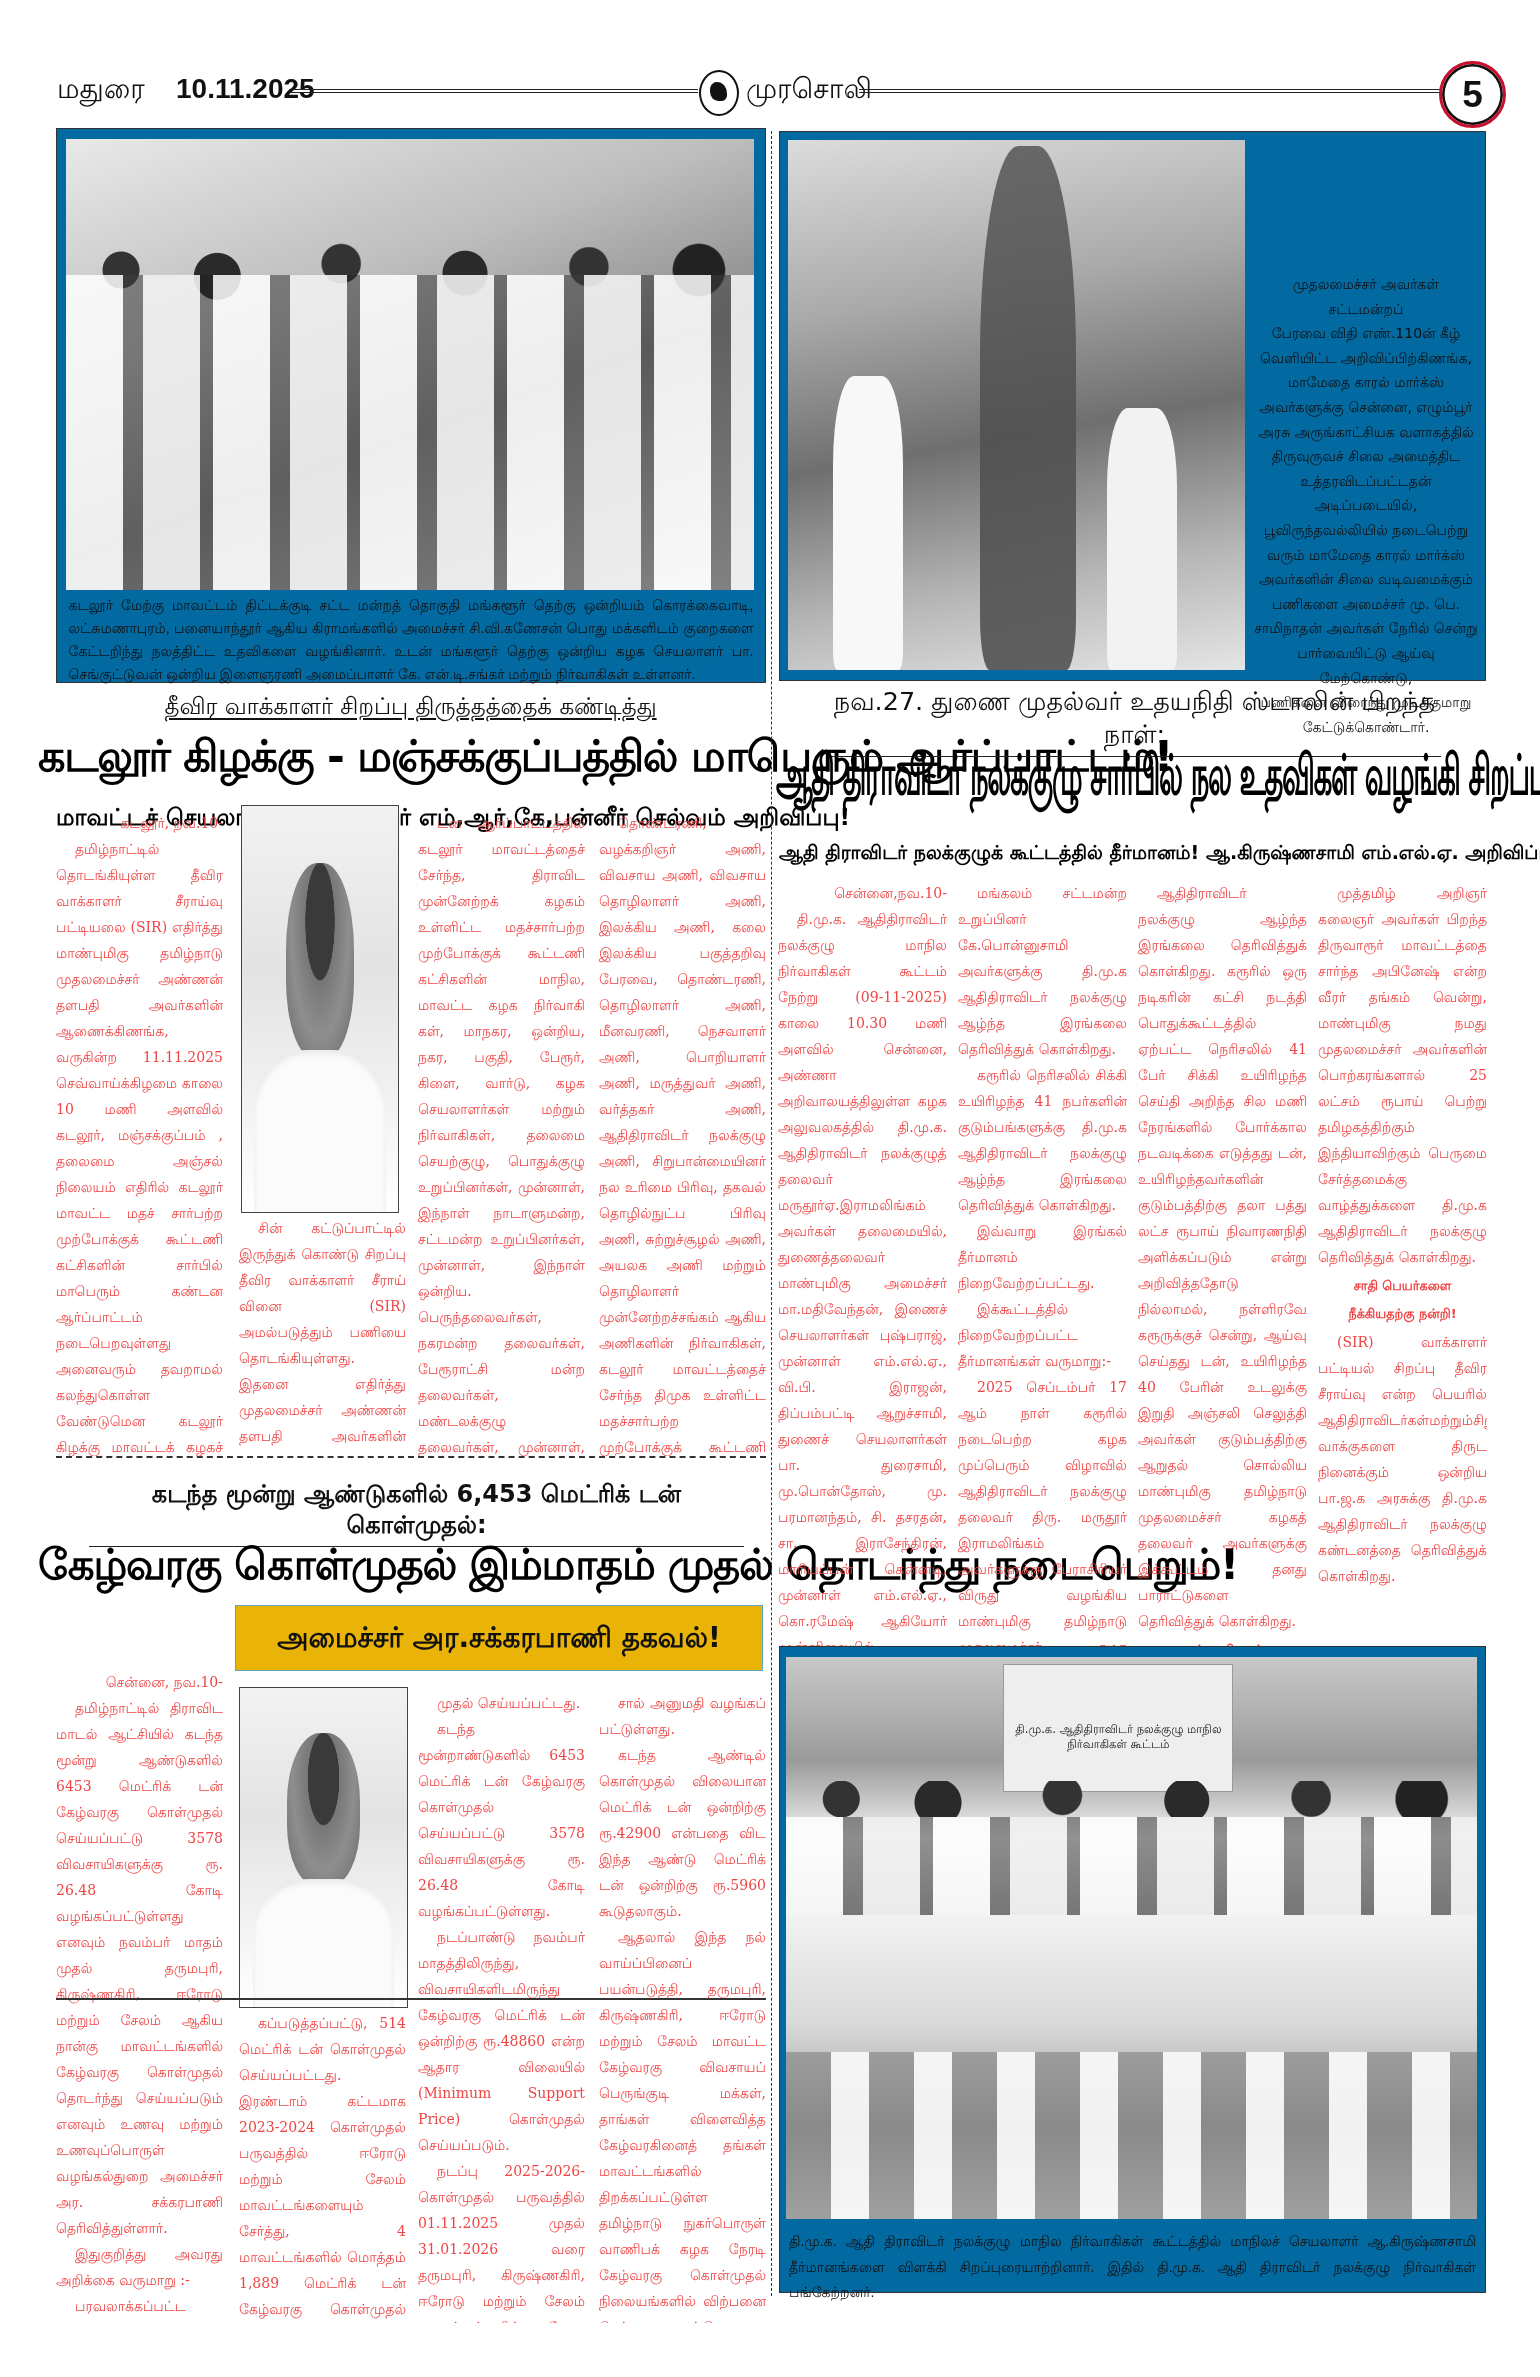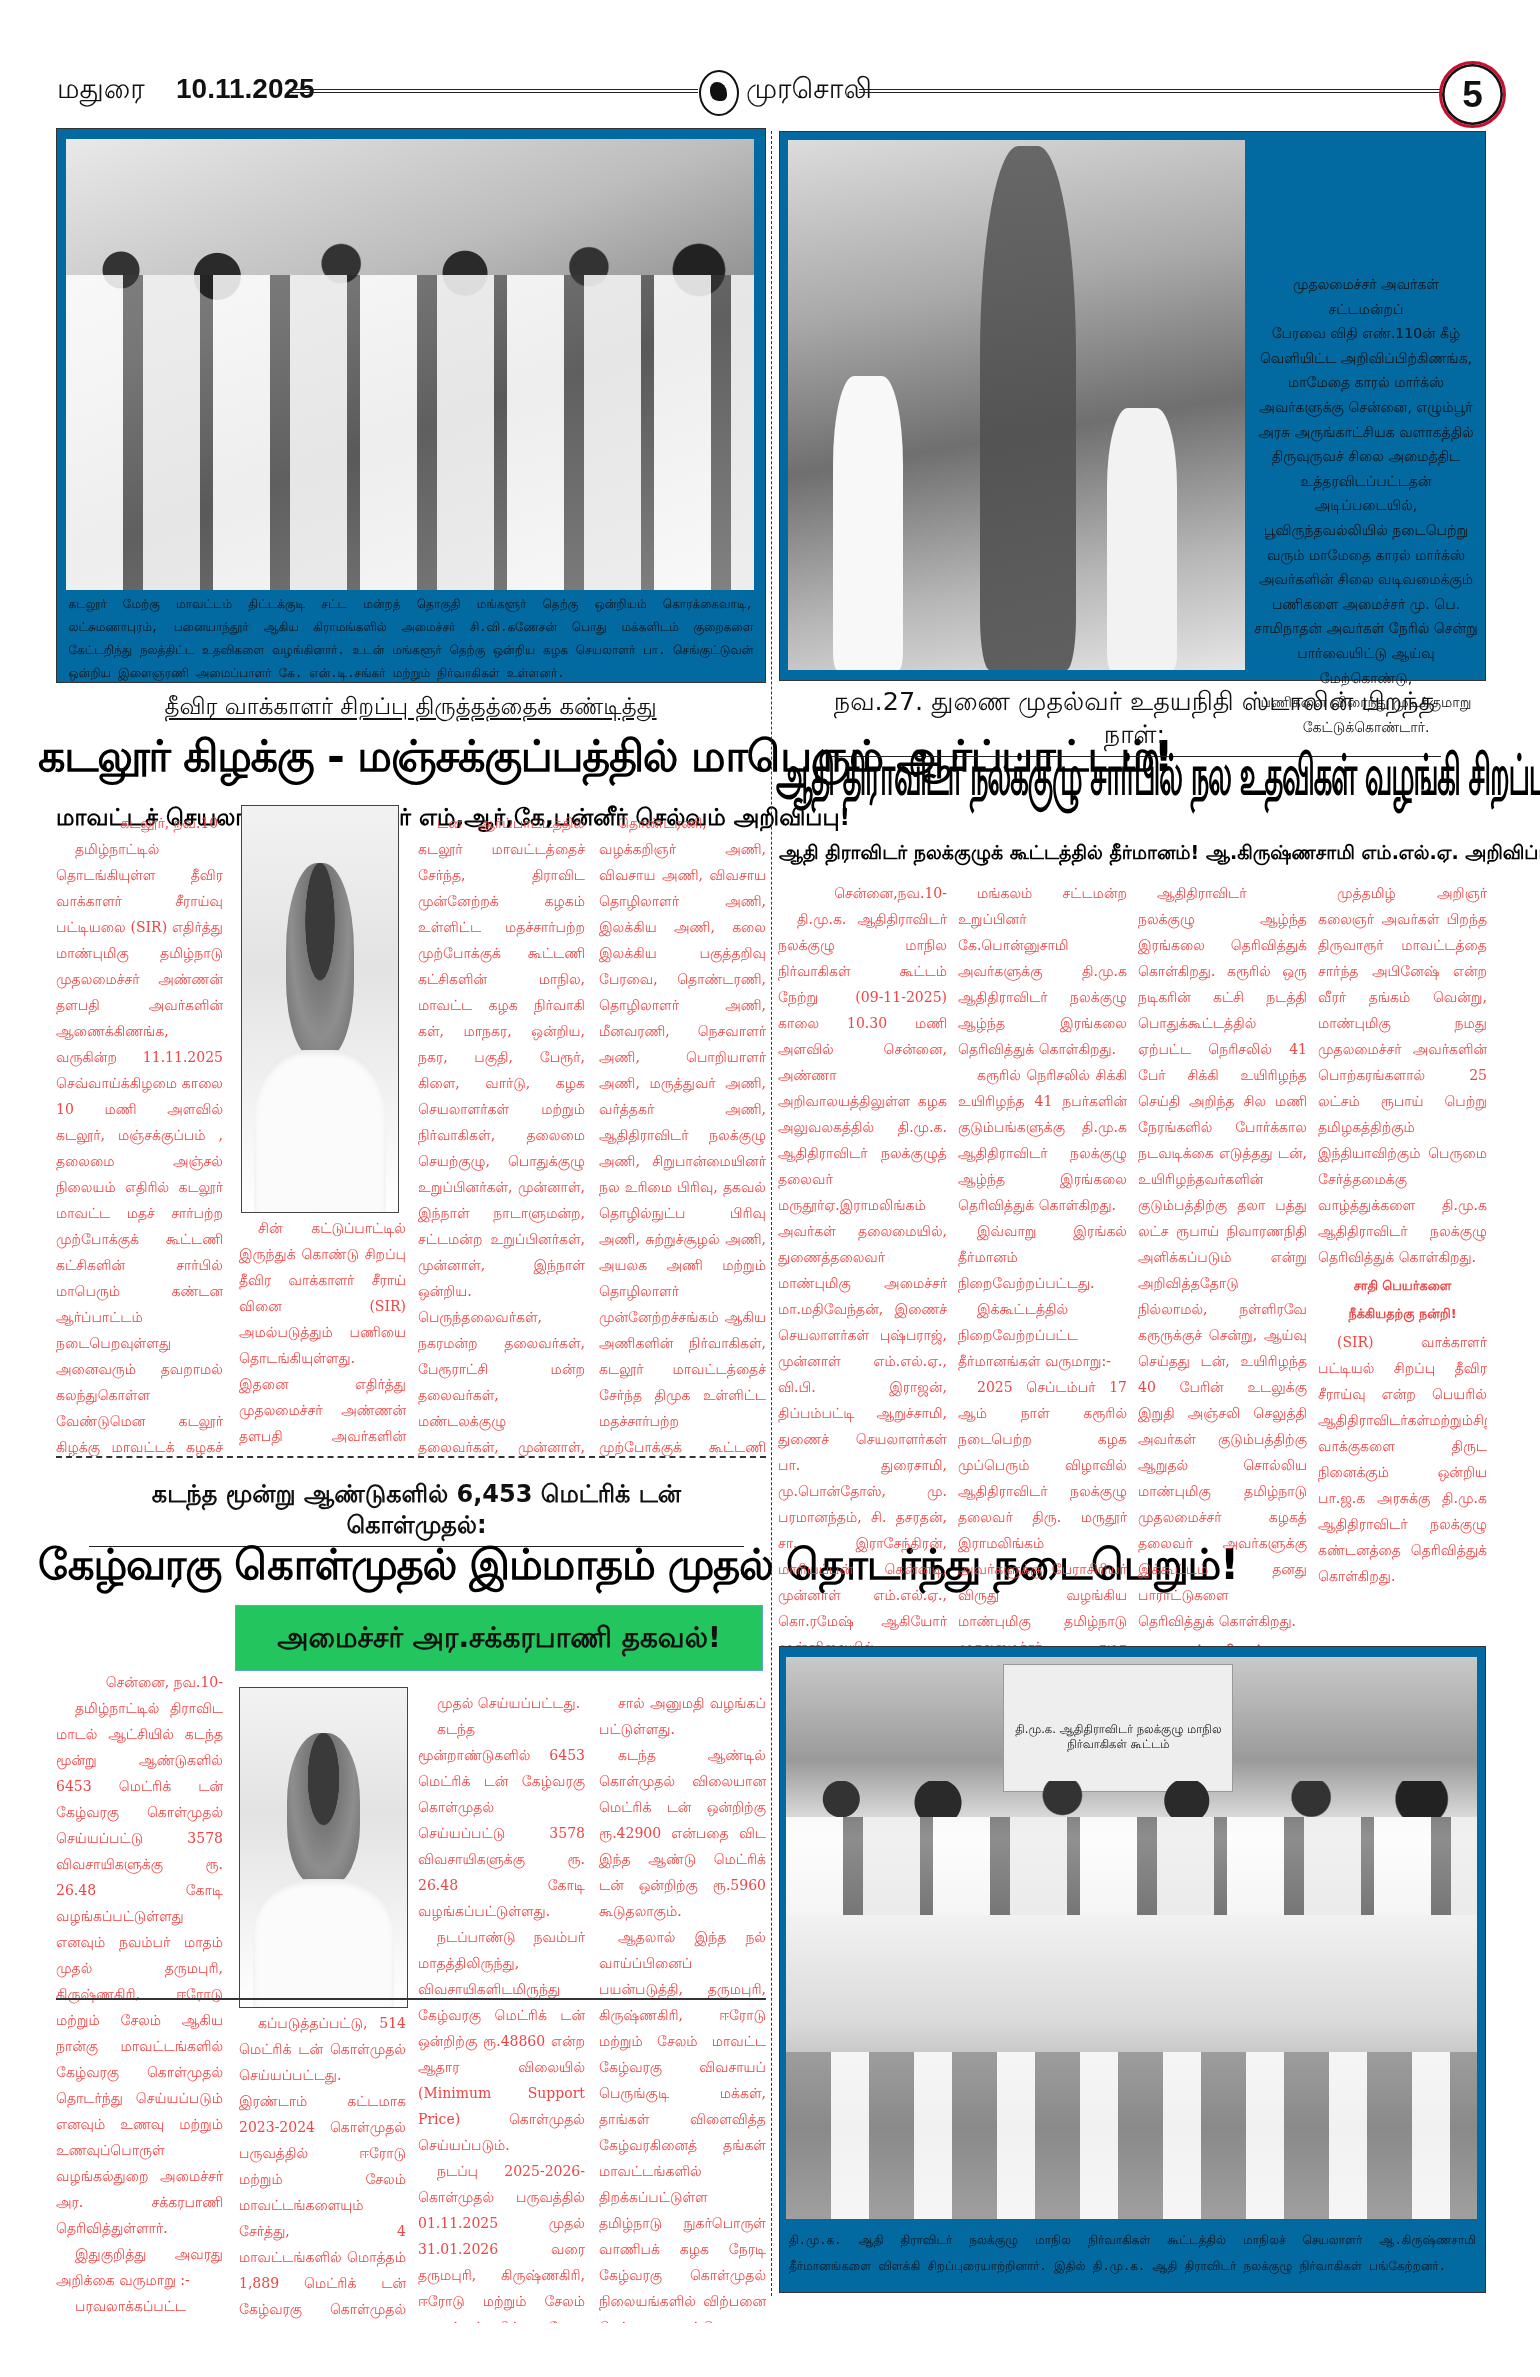--- a/index.html
+++ b/index.html
@@ -11,33 +11,33 @@
   .logo { position: absolute; width: 36px; height: 42px; border: 2.6px solid #111; border-radius: 50%; background: #fff; }
   .logo::after { content: ""; position: absolute; left: 9px; top: 10.2px; width: 16.6px; height: 19px; background: #111; border-radius: 40% 60% 30% 50%; }
   .pagenum { position: absolute; width: 61px; height: 61px; border-radius: 50%; border: 3.8px solid #c8102e; box-shadow: inset 0 0 0 2.6px #111; background: #fff; font-family: "Liberation Sans", sans-serif; font-weight: bold; font-size: 37px; text-align: center; line-height: 61px; }
   .box { position: absolute; border: 1.3px solid #333; background: #0369a1; }
   .photo { position: absolute; background: linear-gradient(160deg, #e9e9e9 0%, #bdbdbd 35%, #8a8a8a 60%, #d8d8d8 100%); overflow: hidden; }
   .photo .people { position: absolute; bottom: 0; left: 0; right: 0; height: 70%; background: repeating-linear-gradient(90deg, rgba(255,255,255,0.85) 0 57px, rgba(60,60,60,0.55) 57px 77px, rgba(240,240,240,0.9) 77px 134px, rgba(30,30,30,0.45) 134px 147px); }
   .photo .heads { position: absolute; left: 0; right: 0; top: 22%; height: 14%; background: radial-gradient(circle at 8% 50%, #333 0 18px, transparent 19px), radial-gradient(circle at 22% 60%, #2a2a2a 0 23px, transparent 24px), radial-gradient(circle at 40% 40%, #333 0 19px, transparent 20.4px), radial-gradient(circle at 58% 55%, #2a2a2a 0 22px, transparent 23px), radial-gradient(circle at 76% 45%, #333 0 19px, transparent 20.4px), radial-gradient(circle at 92% 50%, #222 0 25.5px, transparent 27px); }
   .portrait { position: absolute; border: 1.3px solid #444; background: linear-gradient(180deg, #f2f2f2 0%, #e3e3e3 40%, #ffffff 100%); overflow: hidden; }
   .portrait .face { position: absolute; left: 28%; top: 14%; width: 44%; height: 48%; background: radial-gradient(ellipse at 50% 30%, #3a3a3a 0 30%, #777 31%, #8e8e8e 60%, #6a6a6a 100%); border-radius: 45% 45% 40% 40%; }
   .portrait .shirt { position: absolute; left: 8%; right: 8%; bottom: 0; height: 40%; background: #fbfbfb; border-radius: 40% 40% 0 0; box-shadow: inset 0 3.8px 6.4px rgba(0,0,0,0.08); }
-  .caption { position: absolute; font-family: Liberation Mono, monospace; font-size: 12px; line-height: 23px; color: #111; text-align: justify; }
+  .caption { position: absolute; font-family: Liberation Sans, sans-serif; font-size: 14px; line-height: 23px; color: #111; text-align: justify; }
   .kicker { position: absolute; font-family: "DejaVu Sans", sans-serif; font-size: 23px; text-align: center; text-decoration: underline; text-underline-offset: 3.8px; }
   .kicker-rule { position: absolute; text-align: center; font-family: "DejaVu Sans", sans-serif; font-size: 24px; border-bottom: 1.9px solid #222; padding-bottom: 3.8px; }
   .headline { position: absolute; font-family: "DejaVu Sans", sans-serif; font-weight: bold; text-align: center; color: #000; letter-spacing: -1.3px; white-space: nowrap; transform-origin: center; }
   .subhead { position: absolute; font-family: "DejaVu Sans", sans-serif; font-weight: bold; text-align: center; color: #000; white-space: nowrap; }
   .col { position: absolute; font-family: "DejaVu Serif", serif; font-size: 14px; line-height: 26px; text-align: justify; color: #ef4444; overflow: hidden; }
   .col p { margin: 0; text-indent: 19px; }
   .col p.noind { text-indent: 0; }
   .col .dateline { text-align: right; display: block; }
   .col h4 { margin: 2.6px 0; font-family: "DejaVu Sans", sans-serif; font-size: 12.8px; text-align: center; line-height: 25.5px; }
   .dashed-h { position: absolute; border-top: 2.6px dashed #333; height: 0; }
   .dashed-v { position: absolute; border-left: 1.3px dashed #333; width: 0; }
-  .minister-box { position: absolute; background: #22c55e; border: 1.3px solid #5aa8c8; font-family: "DejaVu Sans", sans-serif; font-weight: bold; font-size: 28px; text-align: center; line-height: 64px; }
+  .minister-box { position: absolute; background: #eab308; border: 1.3px solid #5aa8c8; font-family: "DejaVu Sans", sans-serif; font-weight: bold; font-size: 28px; text-align: center; line-height: 64px; }
   .statue-caption { position: absolute; text-align: center; font-family: "DejaVu Sans", sans-serif; font-size: 14px; line-height: 24.6px; }
 </style>
 </head>
 <body>
 
 <div>
   <div class="abs header-text" style="left:57px; top:73px;">மதுரை</div>
   <div class="abs header-date" style="left:176px; top:73px;">10.11.2025</div>
   <div class="rule" style="left:289px; top:89px; width:409px;"></div>
   <div class="logo" style="left:699px; top:70px;"></div>

